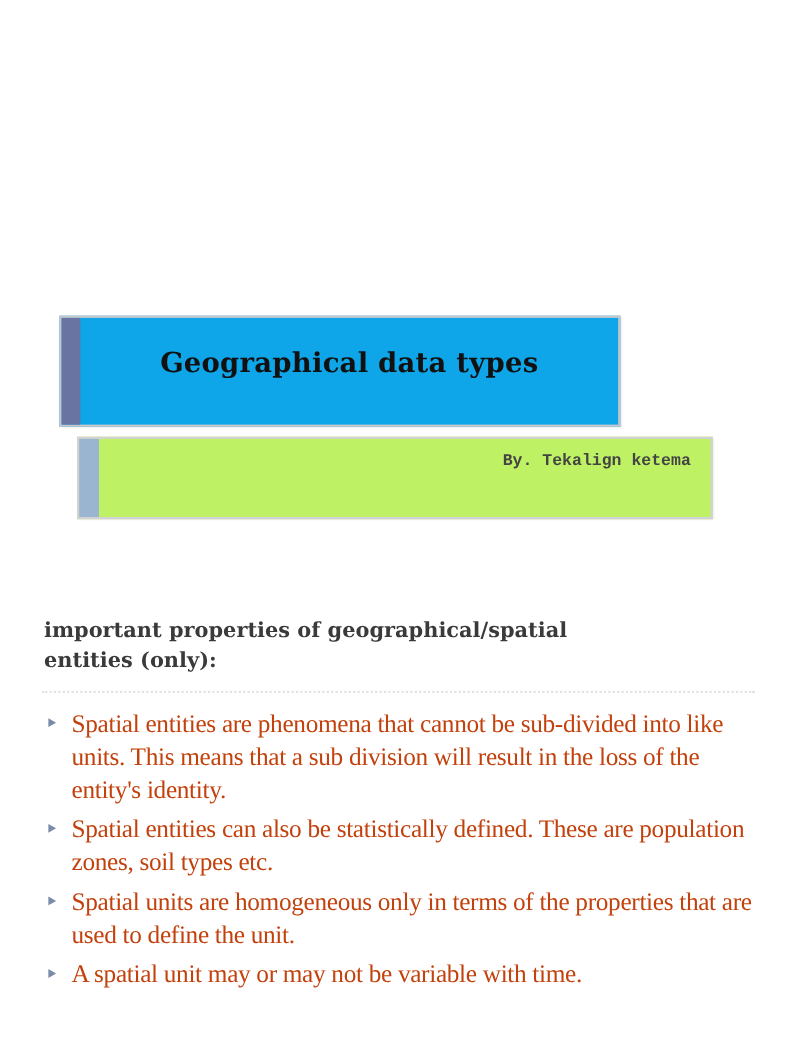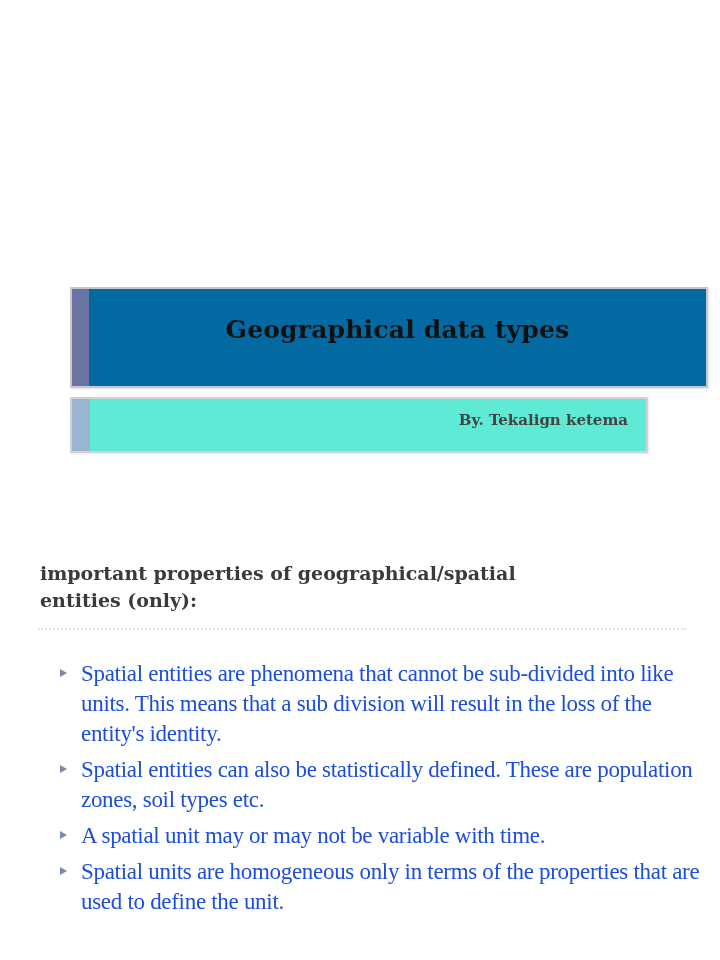--- a/index.html
+++ b/index.html
@@ -5,37 +5,38 @@
     html, body { margin: 0; padding: 0; }
     body {
       width: 720px; height: 960px; background: #ffffff;
       position: relative; overflow: hidden;
       font-family: "DejaVu Serif", serif;
     }
     .slide { position: absolute; left: 0; width: 720px; }
 
     
     .title-box {
-      position: absolute; left: 70px; top: 287px; width: 638px; height: 101px;
-      border: 2px solid #c8c8cc; box-sizing: border-box; background: #0369a1;
+      position: absolute; left: 54px; top: 287px; width: 510px; height: 101px;
+      border: 2px solid #c8c8cc; box-sizing: border-box; background: #0ea5e9;
       box-shadow: 1px 1px 2px rgba(0,0,0,0.12);
     }
     .title-accent {
       position: absolute; left: 0; top: 0; width: 17px; height: 100%;
       background: #6a74a2;
     }
     .title-text {
       position: absolute; left: 17px; right: 0; top: 26px;
       text-align: center; font-weight: bold; font-size: 25px; color: #111;
       letter-spacing: 0.2px;
     }
     .subtitle-box {
-      position: absolute; left: 70px; top: 397px; width: 578px; height: 56px;
-      border: 2px solid #d2d2d6; box-sizing: border-box; background: #5eead4;
+      position: absolute; left: 70px; top: 397px; width: 578px; height: 75px;
+      border: 2px solid #d2d2d6; box-sizing: border-box; background: #bef264;
       box-shadow: 1px 1px 2px rgba(0,0,0,0.10);
+      font-family: Liberation Mono, monospace;
     }
     .subtitle-accent {
       position: absolute; left: 0; top: 0; width: 18px; height: 100%;
       background: #99b5cf;
     }
     .subtitle-text {
       position: absolute; right: 18px; top: 12px;
       font-weight: bold; font-size: 15px; color: #444;
     }
 
@@ -44,22 +45,22 @@
       position: absolute; left: 40px; width: 640px; top: 560px;
       text-align: left; font-weight: bold; font-size: 19px; color: #3a3a3a;
       line-height: 27px;
     }
     .divider {
       position: absolute; left: 38px; width: 648px; top: 628px;
       border-top: 2px dotted #e3e3e3;
     }
     .bullets {
       position: absolute; left: 44px; top: 643px; width: 650px;
-      margin: 16px; padding: 0; list-style: none;
-      font-family: "Liberation Serif", serif; font-size: 23px; color: #1d4ed8;
+      margin: 0; padding: 0; list-style: none;
+      font-family: "Liberation Serif", serif; font-size: 23px; color: #c2410c;
       line-height: 30px; letter-spacing: -0.3px;
     }
     .bullets li { position: relative; padding-left: 21px; margin-bottom: 6px; }
     .bullet-icon {
       position: absolute; left: 0; top: 10px; width: 0; height: 0;
       border-top: 4px solid transparent; border-bottom: 4px solid transparent;
       border-left: 7px solid #7a8aa8;
     }
   </style>
 </head>
@@ -86,20 +87,20 @@
     <li>
       <span class="bullet-icon"></span>
       <span>Spatial entities are phenomena that cannot be sub-divided into like units.  This means that a sub division will result in the loss of the entity's identity.</span>
     </li>
     <li>
       <span class="bullet-icon"></span>
       <span>Spatial entities can also be statistically defined. These are population zones, soil types etc.</span>
     </li>
     <li>
       <span class="bullet-icon"></span>
-      <span>A spatial unit may or may not be variable with time.</span>
+      <span>Spatial units are homogeneous only in terms of the properties that are used to define the unit.</span>
     </li>
     <li>
       <span class="bullet-icon"></span>
-      <span>Spatial units are homogeneous only in terms of the properties that are used to define the unit.</span>
+      <span>A spatial unit may or may not be variable with time.</span>
     </li>
   </ul>
 </div>
 
 </body></html>

